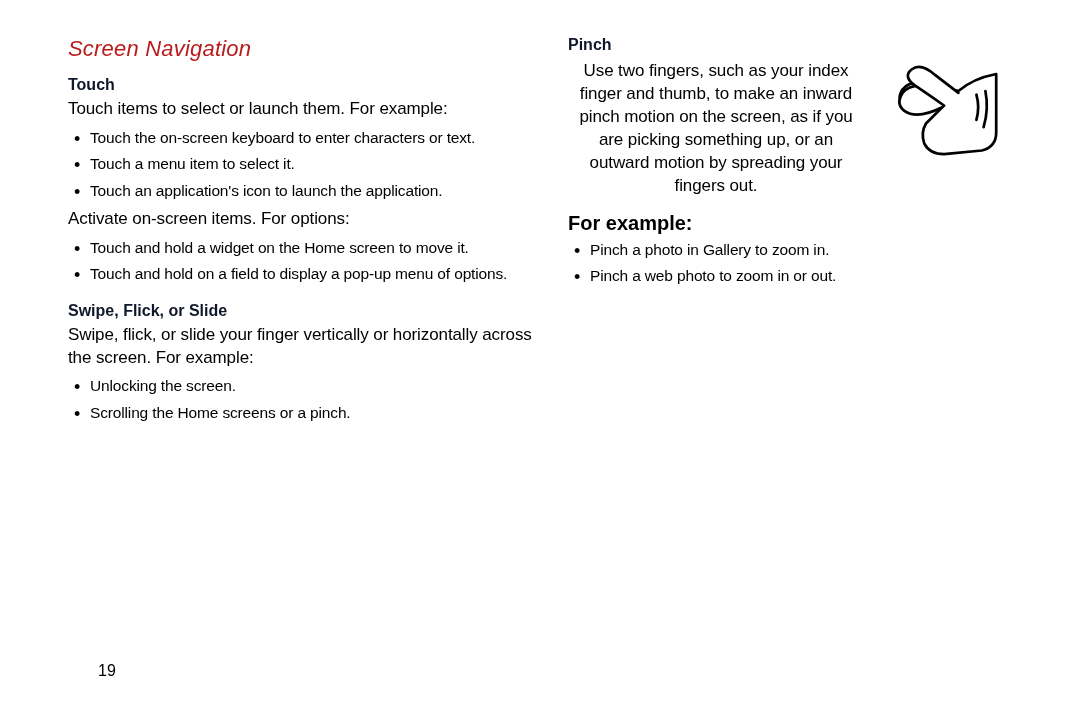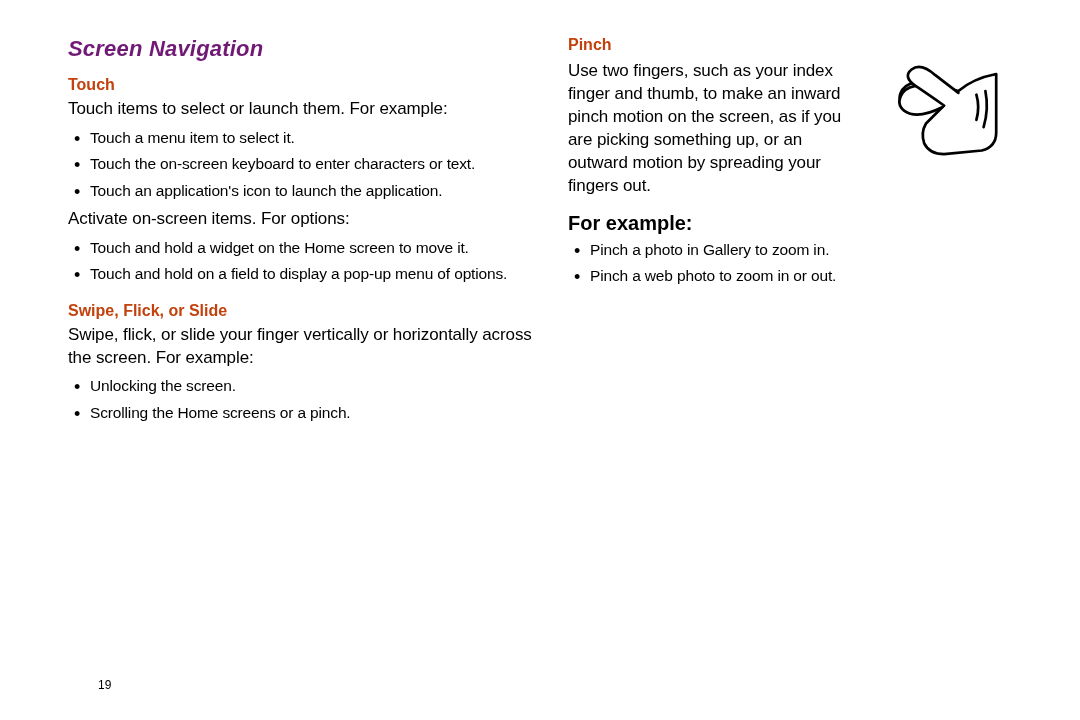--- a/index.html
+++ b/index.html
@@ -22,29 +22,29 @@
     display: flex;
     flex-direction: row;
     gap: 30px;
   }
   .col {
     position: relative;
   }
   .col-left { width: 470px; }
   .col-right { width: 430px; }
   h1.page-title {
-    color: #701a75;
+    color: #b91c1c;
     font-style: italic;
-    font-weight: 700;
+    font-weight: 400;
     font-size: 22px;
     margin: 0 0 12px 0;
     letter-spacing: 0.2px;
   }
   h2.section {
-    color: #c2410c;
+    color: #0f172a;
     font-weight: 700;
     font-style: normal;
     font-size: 16px;
     margin: 14px 0 4px 0;
   }
   h3.sublabel {
     font-weight: 700;
     font-size: 20px;
     margin: 10px 0 2px 0;
   }
@@ -71,49 +71,50 @@
     content: "\2022";
     position: absolute;
     left: 6px;
     top: -1px;
     font-size: 18px;
   }
   .pinch-block {
     display: flex;
     align-items: flex-start;
     gap: 26px;
+    text-align: center;
   }
   .pinch-text { flex: 1; }
   .hand-icon {
     width: 108px;
     height: 100px;
     flex: 0 0 auto;
     margin-top: 2px;
   }
   .page-num {
     position: absolute;
-    bottom: 28px;
+    bottom: 40px;
     left: 98px;
-    font-size: 12px;
+    font-size: 16px;
   }
 </style>
 </head>
 <body>
 
 <div class="page">
   <div class="columns">
 
     <div class="col col-left">
       <h1 class="page-title">Screen Navigation</h1>
 
       <h2 class="section">Touch</h2>
       <p class="body">Touch items to select or launch them. For example:</p>
       <ul class="bullets">
+        <li>Touch the on-screen keyboard to enter characters or text.</li>
         <li>Touch a menu item to select it.</li>
-        <li>Touch the on-screen keyboard to enter characters or text.</li>
         <li>Touch an application's icon to launch the application.</li>
       </ul>
 
       <p class="body">Activate on-screen items. For options:</p>
       <ul class="bullets">
         <li>Touch and hold a widget on the Home screen to move it.</li>
         <li>Touch and hold on a field to display a pop-up menu of options.</li>
       </ul>
 
       <h2 class="section">Swipe, Flick, or Slide</h2>

